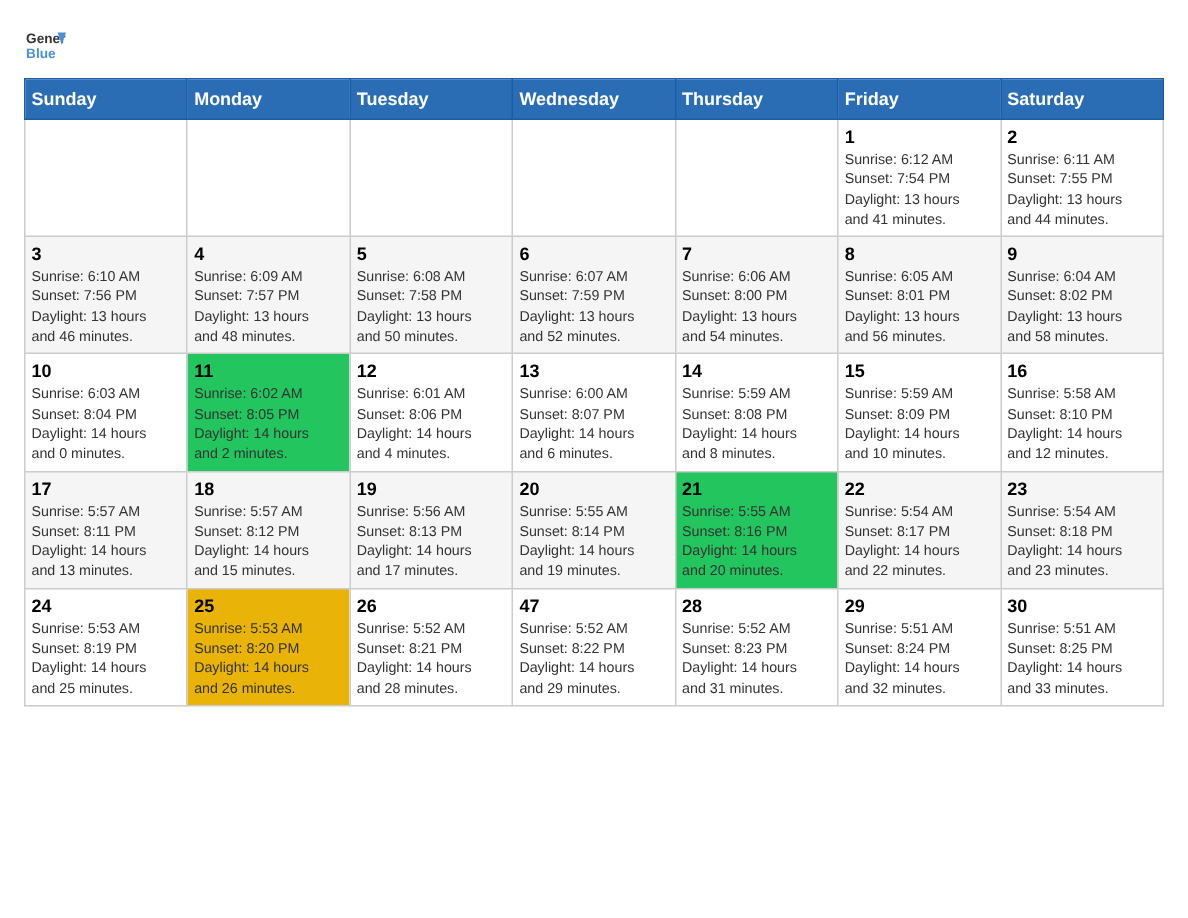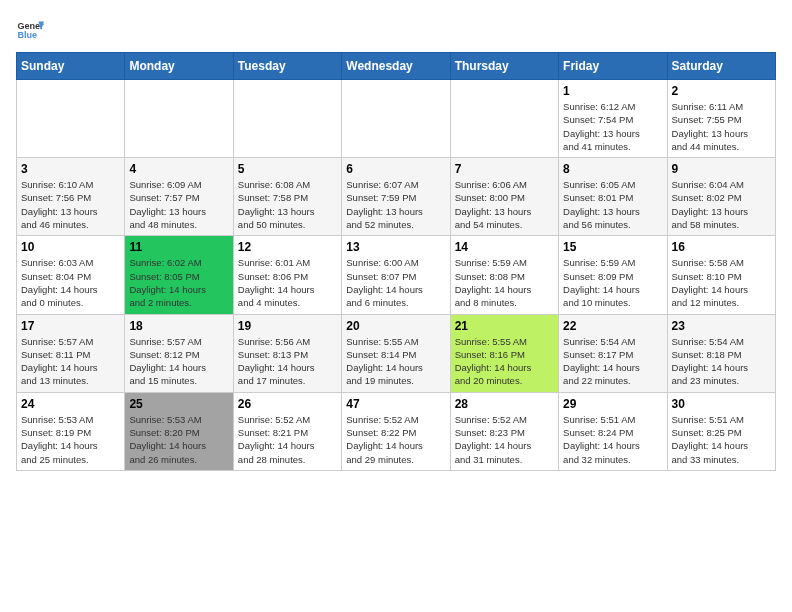--- a/index.html
+++ b/index.html
@@ -255,21 +255,21 @@
 Daylight: 14 hours
 and 17 minutes.</div>
         </td>
         <td style="background: rgb(245, 245, 245);">
           <div class="day-number">20</div>
           <div class="day-info" style="white-space: pre-line;">Sunrise: 5:55 AM
 Sunset: 8:14 PM
 Daylight: 14 hours
 and 19 minutes.</div>
         </td>
-        <td style="background: #bef264;">
+        <td style="background: #22c55e;">
           <div class="day-number">21</div>
           <div class="day-info" style="white-space: pre-line;">Sunrise: 5:55 AM
 Sunset: 8:16 PM
 Daylight: 14 hours
 and 20 minutes.</div>
         </td>
         <td style="background: rgb(245, 245, 245);">
           <div class="day-number">22</div>
           <div class="day-info" style="white-space: pre-line;">Sunrise: 5:54 AM
 Sunset: 8:17 PM
@@ -285,21 +285,21 @@
         </td>
       </tr>
       <tr>
         <td style="background: rgb(255, 255, 255);">
           <div class="day-number">24</div>
           <div class="day-info" style="white-space: pre-line;">Sunrise: 5:53 AM
 Sunset: 8:19 PM
 Daylight: 14 hours
 and 25 minutes.</div>
         </td>
-        <td style="background: #a3a3a3;">
+        <td style="background: #eab308;">
           <div class="day-number">25</div>
           <div class="day-info" style="white-space: pre-line;">Sunrise: 5:53 AM
 Sunset: 8:20 PM
 Daylight: 14 hours
 and 26 minutes.</div>
         </td>
         <td style="background: rgb(255, 255, 255);">
           <div class="day-number">26</div>
           <div class="day-info" style="white-space: pre-line;">Sunrise: 5:52 AM
 Sunset: 8:21 PM

